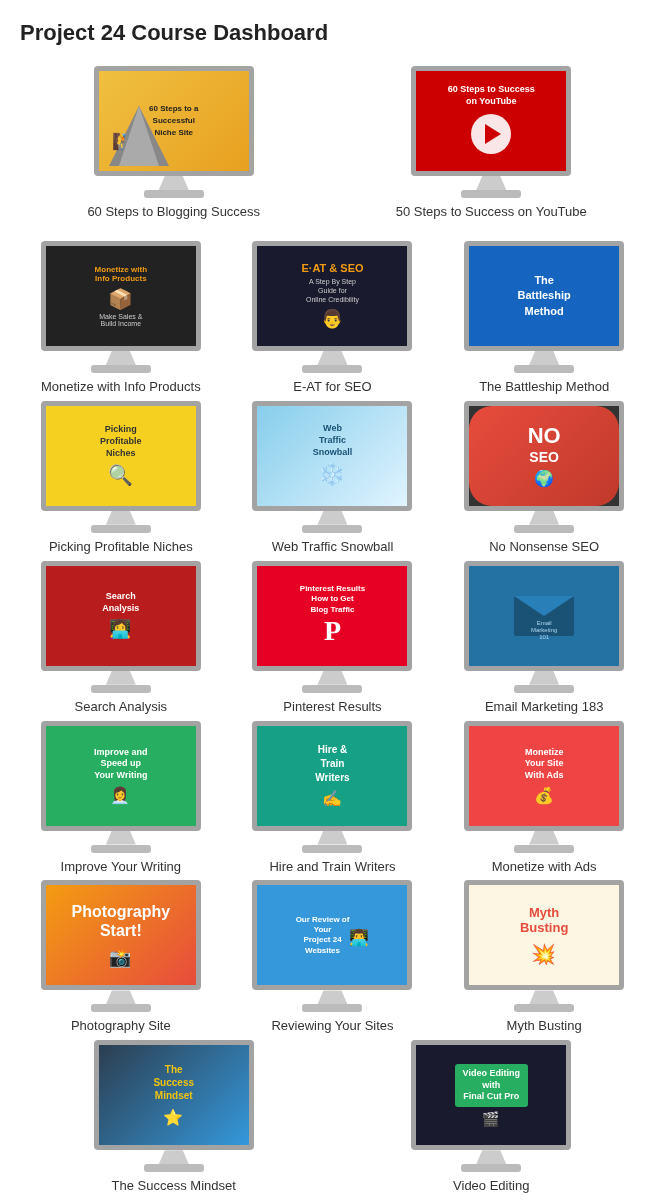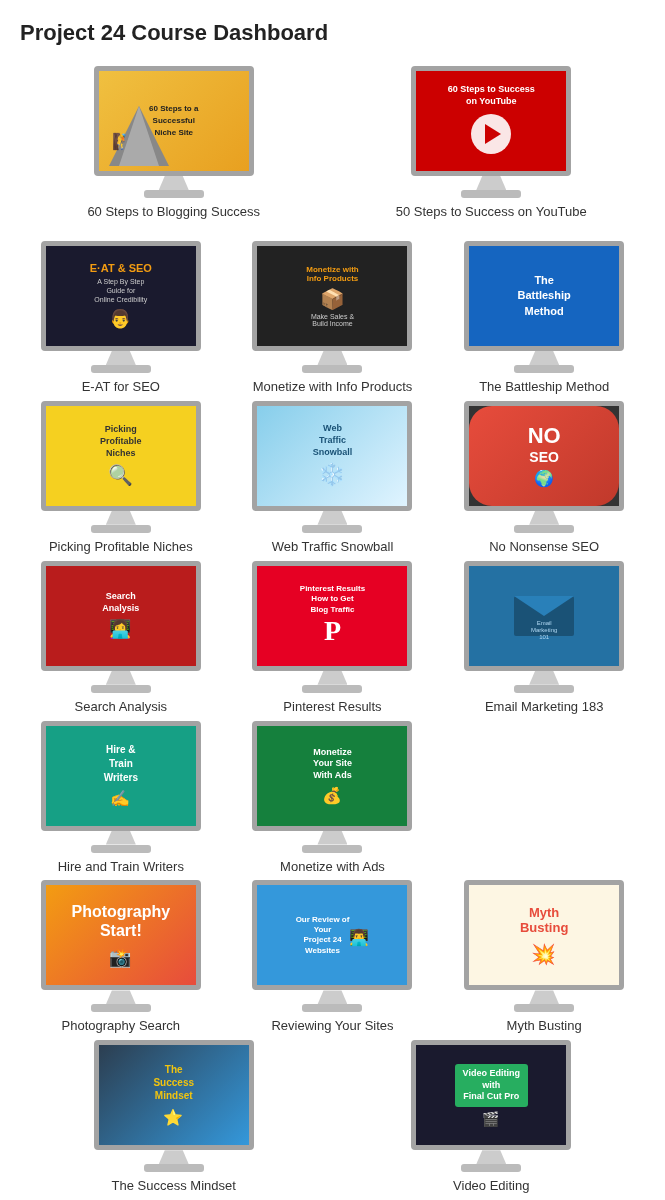--- a/index.html
+++ b/index.html
@@ -194,21 +194,21 @@
       background: #16a085;
       width: 100%; height: 100%;
       display: flex; align-items: center; justify-content: center;
       flex-direction: column; padding: 5px;
     }
     .screen-train-text {
       font-size: 10px; font-weight: bold; color: #fff;
       text-align: center; line-height: 1.4;
     }
     .screen-ads {
-      background: #15803d;
+      background: #ef4444;
       width: 100%; height: 100%;
       display: flex; align-items: center; justify-content: center;
       flex-direction: column; padding: 5px;
     }
     .screen-ads-text {
       font-size: 9px; font-weight: bold; color: #fff;
       text-align: center; line-height: 1.3;
     }
     .screen-photo {
       background: linear-gradient(135deg, #f39c12 0%, #e74c3c 100%);
@@ -335,54 +335,54 @@
       </div>
     </div>
     <div class="course-label">50 Steps to Success on YouTube</div>
   </div>
 </div>
 
 <div class="grid row-divider">
   <div class="course-item">
     <div class="monitor">
       <div class="monitor-screen">
+        <div class="screen-monetize-info">
+          <div style="font-size:8px;font-weight:bold;color:#f39c12;text-align:center;">Monetize with<br>Info Products</div>
+          <div style="font-size:20px;margin-top:4px;">📦</div>
+          <div style="font-size:7px;color:#ccc;text-align:center;margin-top:2px;">Make Sales &amp;<br>Build Income</div>
+        </div>
+      </div>
+      <div class="monitor-stand-wrapper">
+        <div class="monitor-stand"></div>
+        <div class="monitor-base"></div>
+      </div>
+    </div>
+    <div class="course-label">Monetize with Info Products</div>
+  </div>
+
+  <div class="course-item">
+    <div class="monitor">
+      <div class="monitor-screen">
         <div class="screen-eat">
           <div style="font-size:11px;font-weight:bold;color:#f39c12;text-align:center;">E·AT &amp; SEO</div>
           <div style="font-size:7px;color:#ccc;text-align:center;line-height:1.3;margin-top:3px;">A Step By Step<br>Guide for<br>Online Credibility</div>
           <div style="font-size:18px;margin-top:4px;">👨</div>
         </div>
       </div>
       <div class="monitor-stand-wrapper">
         <div class="monitor-stand"></div>
         <div class="monitor-base"></div>
       </div>
     </div>
     <div class="course-label">E-AT for SEO</div>
   </div>
 
   <div class="course-item">
     <div class="monitor">
       <div class="monitor-screen">
-        <div class="screen-monetize-info">
-          <div style="font-size:8px;font-weight:bold;color:#f39c12;text-align:center;">Monetize with<br>Info Products</div>
-          <div style="font-size:20px;margin-top:4px;">📦</div>
-          <div style="font-size:7px;color:#ccc;text-align:center;margin-top:2px;">Make Sales &amp;<br>Build Income</div>
-        </div>
-      </div>
-      <div class="monitor-stand-wrapper">
-        <div class="monitor-stand"></div>
-        <div class="monitor-base"></div>
-      </div>
-    </div>
-    <div class="course-label">Monetize with Info Products</div>
-  </div>
-
-  <div class="course-item">
-    <div class="monitor">
-      <div class="monitor-screen">
         <div class="screen-battleship">
           <div class="screen-battleship-text">The<br>Battleship<br>Method</div>
         </div>
       </div>
       <div class="monitor-stand-wrapper">
         <div class="monitor-stand"></div>
         <div class="monitor-base"></div>
       </div>
     </div>
     <div class="course-label">The Battleship Method</div>
@@ -485,20 +485,35 @@
       <div class="monitor-stand-wrapper">
         <div class="monitor-stand"></div>
         <div class="monitor-base"></div>
       </div>
     </div>
     <div class="course-label">Email Marketing 183</div>
   </div>
 </div>
 
 <div class="grid row-divider">
+  <div class="course-item">
+    <div class="monitor">
+      <div class="monitor-screen">
+        <div class="screen-writing">
+          <div class="screen-writing-text">Improve and<br>Speed up<br>Your Writing</div>
+          <div style="font-size:16px;margin-top:4px;">👩‍💼</div>
+        </div>
+      </div>
+      <div class="monitor-stand-wrapper">
+        <div class="monitor-stand"></div>
+        <div class="monitor-base"></div>
+      </div>
+    </div>
+    <div class="course-label">Improve Your Writing</div>
+  </div>
 
   <div class="course-item">
     <div class="monitor">
       <div class="monitor-screen">
         <div class="screen-train">
           <div class="screen-train-text">Hire &amp;<br>Train<br>Writers</div>
           <div style="font-size:16px;margin-top:4px;">✍️</div>
         </div>
       </div>
       <div class="monitor-stand-wrapper">
@@ -533,21 +548,21 @@
         <div class="screen-photo">
           <div class="screen-photo-text">Photography<br>Start!</div>
           <div style="font-size:18px;margin-top:6px;">📸</div>
         </div>
       </div>
       <div class="monitor-stand-wrapper">
         <div class="monitor-stand"></div>
         <div class="monitor-base"></div>
       </div>
     </div>
-    <div class="course-label">Photography Search</div>
+    <div class="course-label">Photography Site</div>
   </div>
 
   <div class="course-item">
     <div class="monitor">
       <div class="monitor-screen">
         <div class="screen-review">
           <div class="screen-review-text">Our Review of<br>Your<br>Project 24<br>Websites</div>
           <div style="font-size:16px;margin-top:4px;">👨‍💻</div>
         </div>
       </div>

